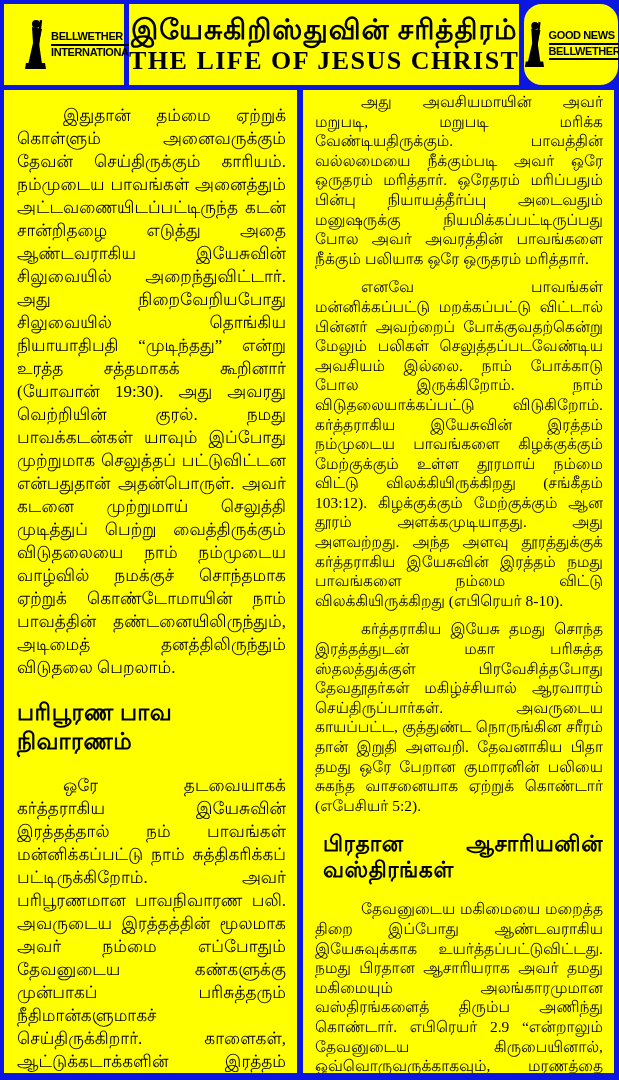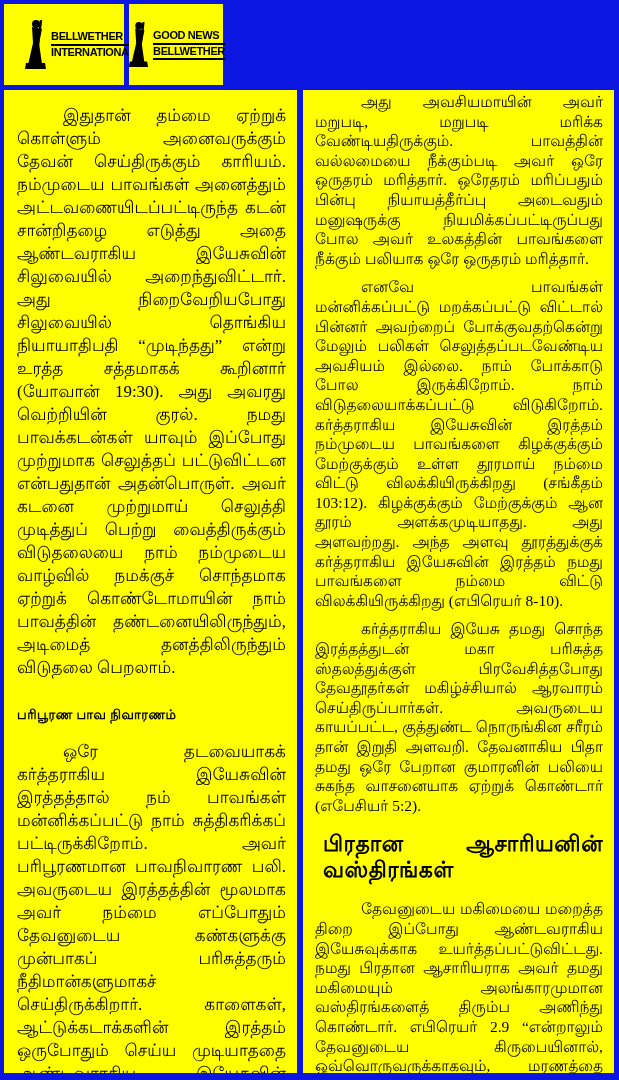--- a/index.html
+++ b/index.html
@@ -11,21 +11,21 @@
     font-family:"Liberation Serif", serif;
     color:#000000;
   }
   
   .header { flex:0 0 81px; display:flex; gap:5px; }
   .logo-box {
     background:#ffff00; display:flex; align-items:center; justify-content:center;
     gap:4px; box-sizing:border-box; padding:2px;
   }
   .logo-left  { width:120px;padding-left:32px; }
-  .logo-right { width:94px; }
+  .logo-right { width:94px;border-radius:18px; }
   .logo-text { display:flex; flex-direction:column; line-height:1.15; }
   .logo-line {
     font-family:"Liberation Sans", sans-serif;
     font-weight:bold; font-size:11px; letter-spacing:-0.4px; white-space:nowrap;
   }
   .underlined { border-bottom:2px solid #000; padding-bottom:1px; }
   .figure-icon { flex:0 0 auto; }
   .title-box {
     flex:1; background:#ffff00; box-sizing:border-box;
     display:flex; flex-direction:column; align-items:center; justify-content:center;
@@ -46,21 +46,21 @@
   .para {
     margin:0 0 9px 0;
     text-align:justify;
     text-indent:46px;
   }
   .col-left  .para { font-size:17px;   line-height:23px; }
   .col-right .para { font-size:15.5px; line-height:19.6px; }
   .heading {
     font-weight:bold; margin:0; letter-spacing:0.5px;
   }
-  .heading-1 { font-size:13px;   margin:28px 0 16px 0; }
+  .heading-1 { font-size:23px;   margin:21px 0 16px 0; }
   .heading-2 { font-size:22px; margin:16px 0 16px 8px; text-align:justify; line-height:26px; }
 </style>
 </head>
 <body>
 
 <div class="page">
 
   <div class="header">
 
     <div class="logo-box logo-left">
@@ -71,20 +71,24 @@
           <rect x="15" y="1" width="2.4" height="30" transform="rotate(7 16 16)"></rect>
           <path d="M3 44 L22 44 L23 50 L2 50 Z"></path>
         </g>
       </svg>
       <div class="logo-text">
         <span class="logo-line underlined">BELLWETHER</span>
         <span class="logo-line">INTERNATIONAL</span>
       </div>
     </div>
 
+    <div class="title-box">
+      <div class="title-tamil">இயேசுகிறிஸ்துவின் சரித்திரம்</div>
+      <div class="title-english">THE LIFE OF JESUS CHRIST</div>
+    </div>
 
     <div class="logo-box logo-right">
       <svg class="figure-icon" width="22" height="50" viewBox="0 0 24 52" aria-hidden="true">
         <g fill="#000000">
           <circle cx="13" cy="5" r="4"></circle>
           <path d="M9 8 L19 10 L16 24 L19 45 L5 46 L10 24 Z"></path>
           <rect x="15" y="1" width="2.4" height="30" transform="rotate(7 16 16)"></rect>
           <path d="M3 44 L22 44 L23 50 L2 50 Z"></path>
         </g>
       </svg>
@@ -98,21 +102,21 @@
 
   <div class="body-row">
 
     <div class="col col-left">
       <p class="para">இதுதான் தம்மை ஏற்றுக் கொள்ளும் அனைவருக்கும் தேவன் செய்திருக்கும் காரியம். நம்முடைய பாவங்கள் அனைத்தும் அட்டவணையிடப்பட்டிருந்த கடன் சான்றிதழை எடுத்து அதை ஆண்டவராகிய இயேசுவின் சிலுவையில் அறைந்துவிட்டார். அது நிறைவேறியபோது சிலுவையில் தொங்கிய நியாயாதிபதி “முடிந்தது” என்று உரத்த சத்தமாகக் கூறினார் (யோவான் 19:30). அது அவரது வெற்றியின் குரல். நமது பாவக்கடன்கள் யாவும் இப்போது முற்றுமாக செலுத்தப் பட்டுவிட்டன என்பதுதான் அதன்பொருள். அவர் கடனை முற்றுமாய் செலுத்தி முடித்துப் பெற்று வைத்திருக்கும் விடுதலையை நாம் நம்முடைய வாழ்வில் நமக்குச் சொந்தமாக ஏற்றுக் கொண்டோமாயின் நாம் பாவத்தின் தண்டனையிலிருந்தும், அடிமைத் தனத்திலிருந்தும் விடுதலை பெறலாம்.</p>
       <h2 class="heading heading-1">பரிபூரண பாவ நிவாரணம்</h2>
       <p class="para">ஒரே தடவையாகக் கர்த்தராகிய இயேசுவின் இரத்தத்தால் நம் பாவங்கள் மன்னிக்கப்பட்டு நாம் சுத்திகரிக்கப் பட்டிருக்கிறோம். அவர் பரிபூரணமான பாவநிவாரண பலி. அவருடைய இரத்தத்தின் மூலமாக அவர் நம்மை எப்போதும் தேவனுடைய கண்களுக்கு முன்பாகப் பரிசுத்தரும் நீதிமான்களுமாகச் செய்திருக்கிறார். காளைகள், ஆட்டுக்கடாக்களின் இரத்தம் ஒருபோதும் செய்ய முடியாததை ஆண்டவராகிய இயேசுவின் இரத்தம் செய்திருக்கிறது. அது பாவத்தை வெறுமனே மூட மட்டும் செய்யாமல், இனி ஒருபோதும் நினைவு கூரப்படாதபடிக்கு எடுத்துப்போட்டு விட்டது. எனவே பழைய உடன்படிக்கையின் பிரதான ஆசாரியன் வருடாவருடம் மறுபடியும் மறுபடியும் பலிகளைக் கொண்டுவந்து செலுத்தியது போல அவர் மறுபடி, மறுபடி தன்னைத் தரவேண்டிய அவசியம் இல்லை.</p>
     </div>
 
     <div class="col col-right">
-      <p class="para">அது அவசியமாயின் அவர் மறுபடி, மறுபடி மரிக்க வேண்டியதிருக்கும். பாவத்தின் வல்லமையை நீக்கும்படி அவர் ஒரே ஒருதரம் மரித்தார். ஒரேதரம் மரிப்பதும் பின்பு நியாயத்தீர்ப்பு அடைவதும் மனுஷருக்கு நியமிக்கப்பட்டிருப்பது போல அவர் உலகத்தின் பாவங்களை நீக்கும் பலியாக ஒரே ஒருதரம் மரித்தார்.</p>
+      <p class="para">அது அவசியமாயின் அவர் மறுபடி, மறுபடி மரிக்க வேண்டியதிருக்கும். பாவத்தின் வல்லமையை நீக்கும்படி அவர் ஒரே ஒருதரம் மரித்தார். ஒரேதரம் மரிப்பதும் பின்பு நியாயத்தீர்ப்பு அடைவதும் மனுஷருக்கு நியமிக்கப்பட்டிருப்பது போல அவர் அவரத்தின் பாவங்களை நீக்கும் பலியாக ஒரே ஒருதரம் மரித்தார்.</p>
       <p class="para">எனவே பாவங்கள் மன்னிக்கப்பட்டு மறக்கப்பட்டு விட்டால் பின்னர் அவற்றைப் போக்குவதற்கென்று மேலும் பலிகள் செலுத்தப்படவேண்டிய அவசியம் இல்லை. நாம் போக்காடு போல இருக்கிறோம். நாம் விடுதலையாக்கப்பட்டு விடுகிறோம். கர்த்தராகிய இயேசுவின் இரத்தம் நம்முடைய பாவங்களை கிழக்குக்கும் மேற்குக்கும் உள்ள தூரமாய் நம்மை விட்டு விலக்கியிருக்கிறது (சங்கீதம் 103:12). கிழக்குக்கும் மேற்குக்கும் ஆன தூரம் அளக்கமுடியாதது. அது அளவற்றது. அந்த அளவு தூரத்துக்குக் கர்த்தராகிய இயேசுவின் இரத்தம் நமது பாவங்களை நம்மை விட்டு விலக்கியிருக்கிறது (எபிரெயர் 8-10).</p>
       <p class="para">கர்த்தராகிய இயேசு தமது சொந்த இரத்தத்துடன் மகா பரிசுத்த ஸ்தலத்துக்குள் பிரவேசித்தபோது தேவதூதர்கள் மகிழ்ச்சியால் ஆரவாரம் செய்திருப்பார்கள். அவருடைய காயப்பட்ட, குத்துண்ட நொருங்கின சரீரம் தான் இறுதி அளவறி. தேவனாகிய பிதா தமது ஒரே பேறான குமாரனின் பலியை சுகந்த வாசனையாக ஏற்றுக் கொண்டார் (எபேசியர் 5:2).</p>
       <h2 class="heading heading-2">பிரதான ஆசாரியனின் வஸ்திரங்கள்</h2>
       <p class="para">தேவனுடைய மகிமையை மறைத்த திறை இப்போது ஆண்டவராகிய இயேசுவுக்காக உயர்த்தப்பட்டுவிட்டது. நமது பிரதான ஆசாரியராக அவர் தமது மகிமையும் அலங்காரமுமான வஸ்திரங்களைத் திரும்ப அணிந்து கொண்டார். எபிரெயர் 2.9 “என்றாலும் தேவனுடைய கிருபையினால், ஒவ்வொருவருக்காகவும், மரணத்தை உத்தரித்ததினிமித்தம் மகிமையினாலும் கனத்தினாலும் முடிசூட்டப்பட்டதைக் காண்கிறோம்” என்று சொல்லுகிறது.</p>
     </div>
 
   </div>
 
 </div>
 

